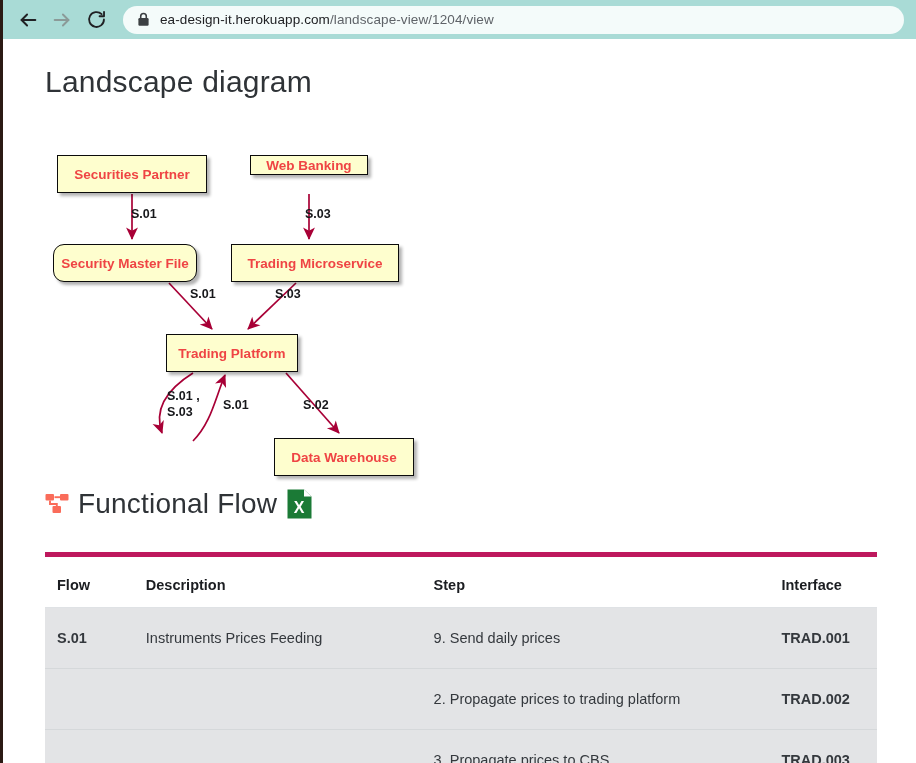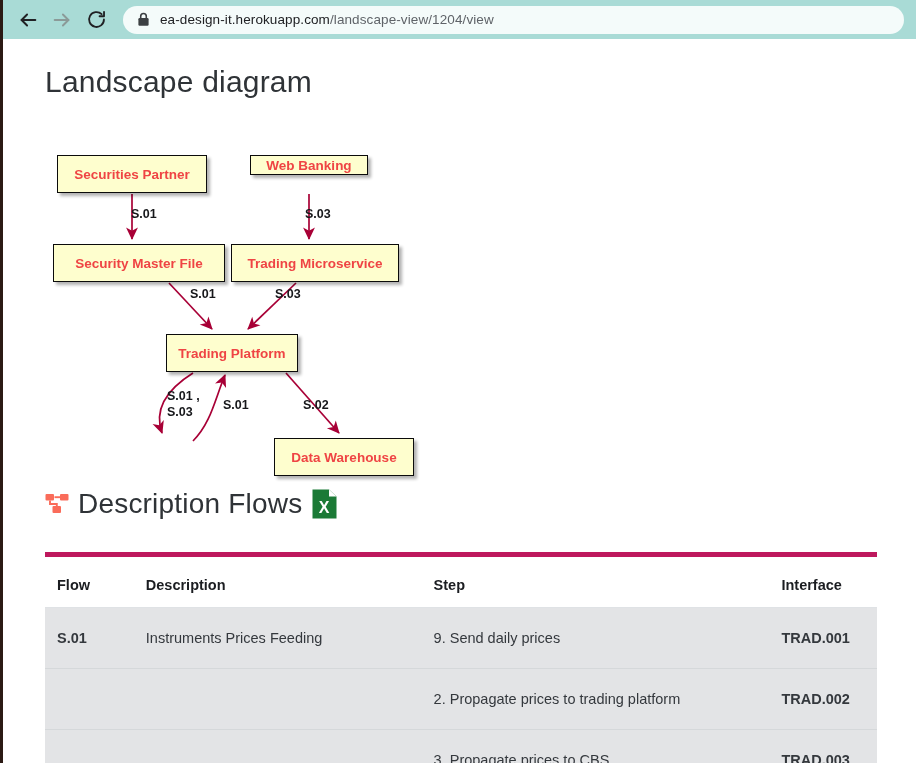--- a/index.html
+++ b/index.html
@@ -249,21 +249,21 @@
         <line x1="243" y1="262" x2="296" y2="322"></line>
 
         <path d="M150,262 C118,282 112,302 119,322"></path>
 
         <path d="M150,330 C168,312 172,288 182,264"></path>
       </g>
     </svg>
 
     <div class="node-box" style="left:14px;top:44px;width:150px;height:38px;">Securities Partner</div>
     <div class="node-box" style="left:207px;top:44px;width:118px;height:20px;">Web Banking</div>
-    <div class="node-box" style="left:10px;top:133px;width:172px;height:38px;">Security Master File</div>
+    <div class="node-box" style="left:10px;top:133px;width:144px;height:38px;border-radius:11px;">Security Master File</div>
     <div class="node-box" style="left:188px;top:133px;width:168px;height:38px;">Trading Microservice</div>
     <div class="node-box" style="left:123px;top:223px;width:132px;height:38px;">Trading Platform</div>
     <div class="node-box" style="left:231px;top:327px;width:140px;height:38px;">Data Warehouse</div>
 
     <div class="edge-label" style="left:88px;top:96px;">S.01</div>
     <div class="edge-label" style="left:262px;top:96px;">S.03</div>
     <div class="edge-label" style="left:147px;top:176px;">S.01</div>
     <div class="edge-label" style="left:232px;top:176px;">S.03</div>
     <div class="edge-label" style="left:124px;top:278px;">S.01 ,</div>
     <div class="edge-label" style="left:124px;top:294px;">S.03</div>
@@ -274,21 +274,21 @@
   <div class="flows-heading">
     <span class="sitemap-icon">
       <svg width="24" height="22" viewBox="0 0 24 22">
         <rect x="0.5" y="1" width="8.5" height="6.5" rx="1" fill="#fa6c5a"></rect>
         <rect x="15" y="1" width="8.5" height="6.5" rx="1" fill="#fa6c5a"></rect>
         <rect x="7.5" y="13" width="8.5" height="7" rx="1" fill="#fa6c5a"></rect>
         <path d="M9.5 4.2 H15" stroke="#fa6c5a" stroke-width="1.9" fill="none"></path>
         <path d="M5 7.5 V11 H11.8 V13" stroke="#fa6c5a" stroke-width="1.9" fill="none"></path>
       </svg>
     </span>
-    <span class="flows-heading-text">Description Flows</span>
+    <span class="flows-heading-text">Functional Flow</span>
     <span class="excel-icon">
       <svg width="25" height="30" viewBox="0 0 25 30">
         <path d="M0.5 0.5 H17 L24.5 7.5 V29.5 H0.5 Z" fill="#1b7a36"></path>
         <path d="M17 0.5 L24.5 7.5 H17 Z" fill="#ffffff"></path>
         <text x="12.2" y="23.5" text-anchor="middle" font-family="Liberation Sans, sans-serif" font-size="16" font-weight="bold" fill="#ffffff">X</text>
       </svg>
     </span>
   </div>
 
   <table class="flows-table">

